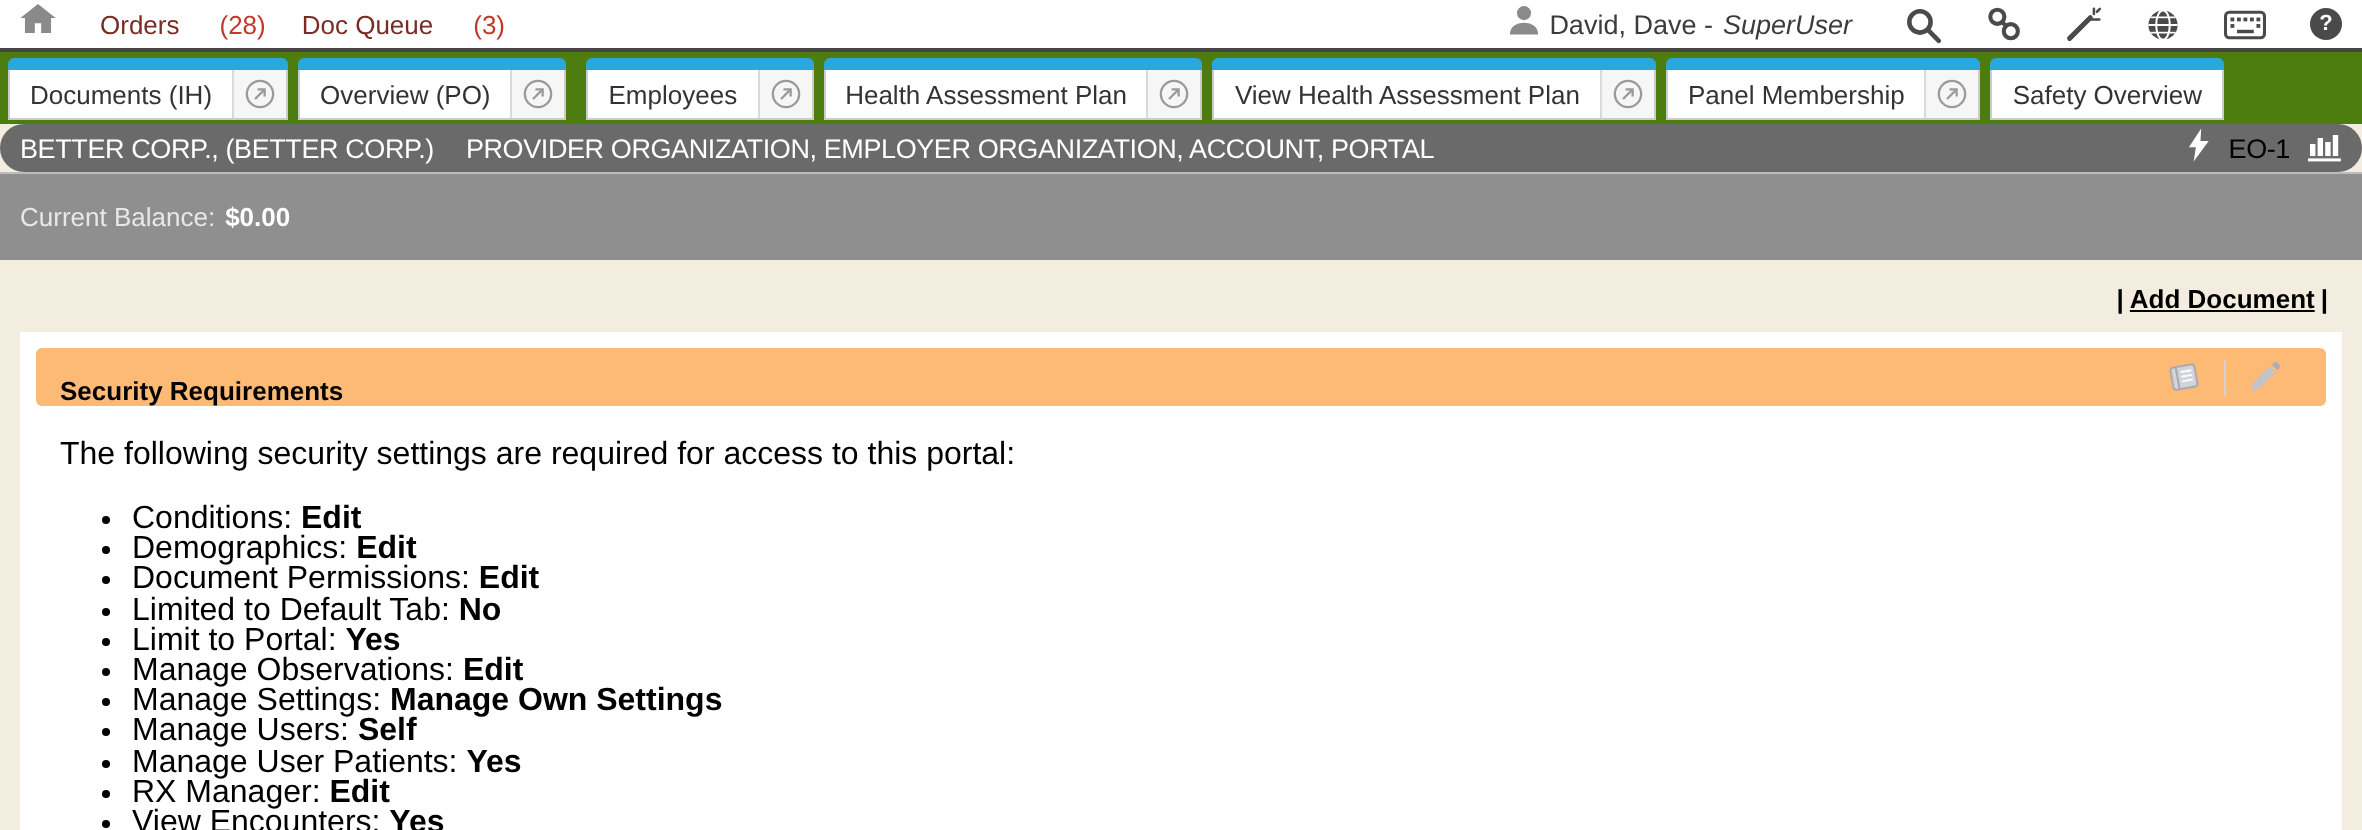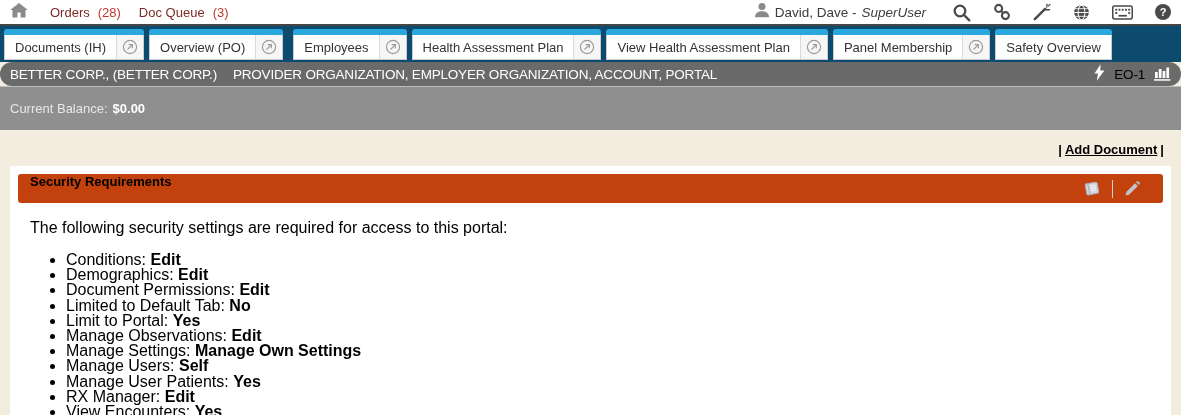--- a/index.html
+++ b/index.html
@@ -12,36 +12,36 @@
   }
 
   
   .topbar {
     flex:0 0 auto; height:26px; background:#ffffff;
     border-bottom:2px solid #454545;
     display:flex; align-items:center; padding:0 10px;
   }
   .home-btn { display:flex; align-items:center; margin-right:22px; cursor:pointer; }
   .topnav { display:flex; align-items:center; gap:18px; }
-  .nav-item { font-size:13px; text-decoration:none; display:inline-flex; gap:8px; cursor:pointer; }
+  .nav-item { font-size:13px; text-decoration:none; display:inline-flex; gap:20px; cursor:pointer; }
   .nav-label { color:#7b2b26; }
   .nav-count { color:#c0392b; }
   .topbar-right { margin-left:auto; display:flex; align-items:center; gap:22px; }
   .user-chip { display:flex; align-items:center; gap:5px; margin-right:4px; }
   .user-name { font-size:13.5px; color:#3c3c3c; }
   .user-role { font-size:13.5px; color:#3c3c3c; font-style:italic; }
   .tb-icon { display:flex; align-items:center; cursor:pointer; }
   .help-circle {
     width:16px; height:16px; border-radius:50%; background:#4a4a4a;
     color:#fff; font-size:11px; font-weight:bold; line-height:16px; text-align:center;
   }
 
   
   .tabstrip {
-    flex:0 0 auto; height:36px; background:#0c4a6e;
+    flex:0 0 auto; height:36px; background:#4d7c0f;
     display:flex; align-items:flex-start; gap:5px;
     padding:3px 0 0 4px; overflow:hidden; white-space:nowrap;
   }
   .tab { flex:0 0 auto; display:flex; flex-direction:column; cursor:pointer; }
   .tab-top { height:6px; background:#2aa7dc; border-radius:3px 3px 0 0; }
   .tab-body {
     display:flex; align-items:center; height:25px;
     border:1px solid #cccccc; border-top:none; background:#ffffff;
   }
   .tab-label { padding:0 10px; font-size:13px; color:#333333; }
@@ -75,22 +75,22 @@
     font-size:13px; color:#000; font-weight:bold;
   }
   .add-doc-link { color:#000; text-decoration:underline; cursor:pointer; }
   .sep { margin:0 3px; }
 
   .panel {
     flex:1 1 auto; background:#ffffff; margin:0 10px;
     padding:8px 8px 0; min-height:0;
   }
   .panel-header {
-    background:#c2410c; border-radius:3px; height:29px;
-    display:flex; align-items:flex-start; padding:0 12px;
+    background:#fdba74; border-radius:3px; height:29px;
+    display:flex; align-items:flex-end; padding:0 12px;
   }
   .panel-title { font-size:13px; font-weight:bold; color:#000; }
   .panel-icons { margin-left:auto; display:flex; align-items:center; height:100%; }
   .panel-icon { padding:0 11px; display:flex; align-items:center; height:18px; cursor:pointer; }
   .panel-icon + .panel-icon { border-left:1px solid #d2d2da; }
 
   .panel-body { padding:16px 12px 0; font-size:16px; color:#000; }
   .intro { margin:0; }
   ul.settings { margin:15px 0 0; padding-left:36px; list-style:disc; }
   ul.settings li { line-height:15.2px; }

